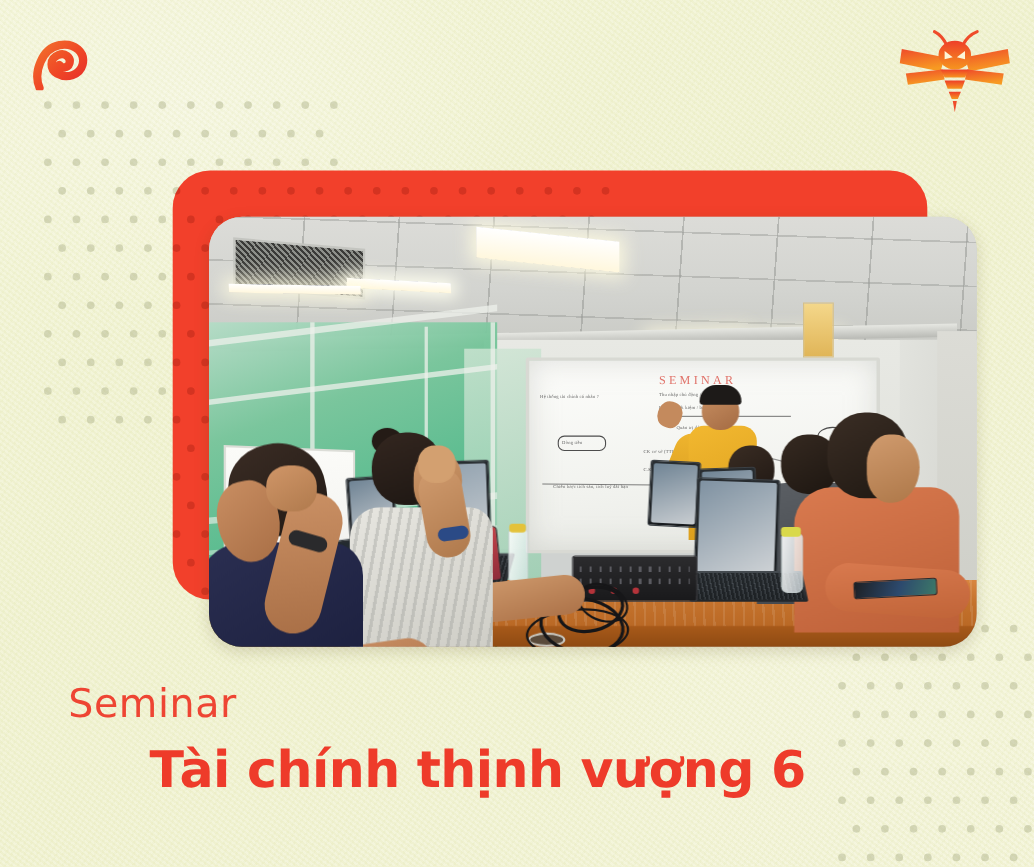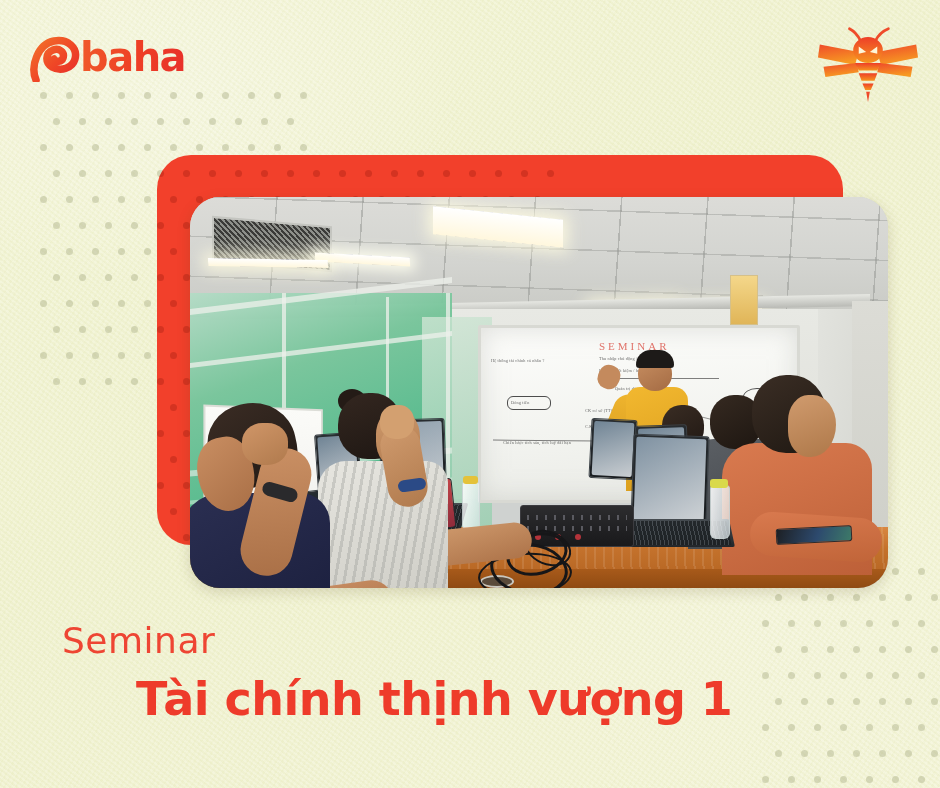--- a/index.html
+++ b/index.html
@@ -856,21 +856,20 @@
     <svg width="56" height="46" viewBox="0 0 56 46">
       <defs>
         <linearGradient id="lg" x1="0" y1="0" x2="1" y2="1">
           <stop offset="0" stop-color="#f2702b"></stop>
           <stop offset="55%" stop-color="#ef4626"></stop>
           <stop offset="100%" stop-color="#e62d2c"></stop>
         </linearGradient>
       </defs>
       <path d="M8 44 C2 30 10 8 26 5 C40 2.5 50 12 47 23 C44.5 32 33 36 24 31 C17 27 17 17 25 14 C31 11.6 37 16 35 22 C33.6 26 28 26.5 26 23" fill="none" stroke="url(#lg)" stroke-width="7.5" stroke-linecap="round"></path>
     </svg>
-    <div class="logo-text">baha</div>
   </div>
 
   <svg class="bee" viewBox="0 0 120 82">
     <defs>
       <linearGradient id="bg1" x1="0" y1="0" x2="0.3" y2="1">
         <stop offset="0" stop-color="#ef4b2a"></stop>
         <stop offset="100%" stop-color="#f79a22"></stop>
       </linearGradient>
       <linearGradient id="bg2" x1="0" y1="0" x2="0" y2="1">
         <stop offset="0" stop-color="#ee3f28"></stop>
@@ -890,15 +889,15 @@
     <path d="M50 22 L58 28 L50 30 Z" fill="#fdf6d8"></path>
     <path d="M70 22 L62 28 L70 30 Z" fill="#fdf6d8"></path>
 
     <path d="M46 40 L74 40 L70 48 L50 48 Z" fill="url(#bg2)"></path>
     <path d="M50 51 L70 51 L67 59 L53 59 Z" fill="url(#bg2)"></path>
     <path d="M54 62 L66 62 L63 69 L57 69 Z" fill="url(#bg2)"></path>
     <path d="M58 71 L62 71 L60 82 Z" fill="#ef4b2a"></path>
   </svg>
 
   <div class="cap-sub">Seminar</div>
-  <div class="cap-title">Tài chính thịnh vượng 1</div>
+  <div class="cap-title">Tài chính thịnh vượng 6</div>
 
 </div>
 
 </body></html>

